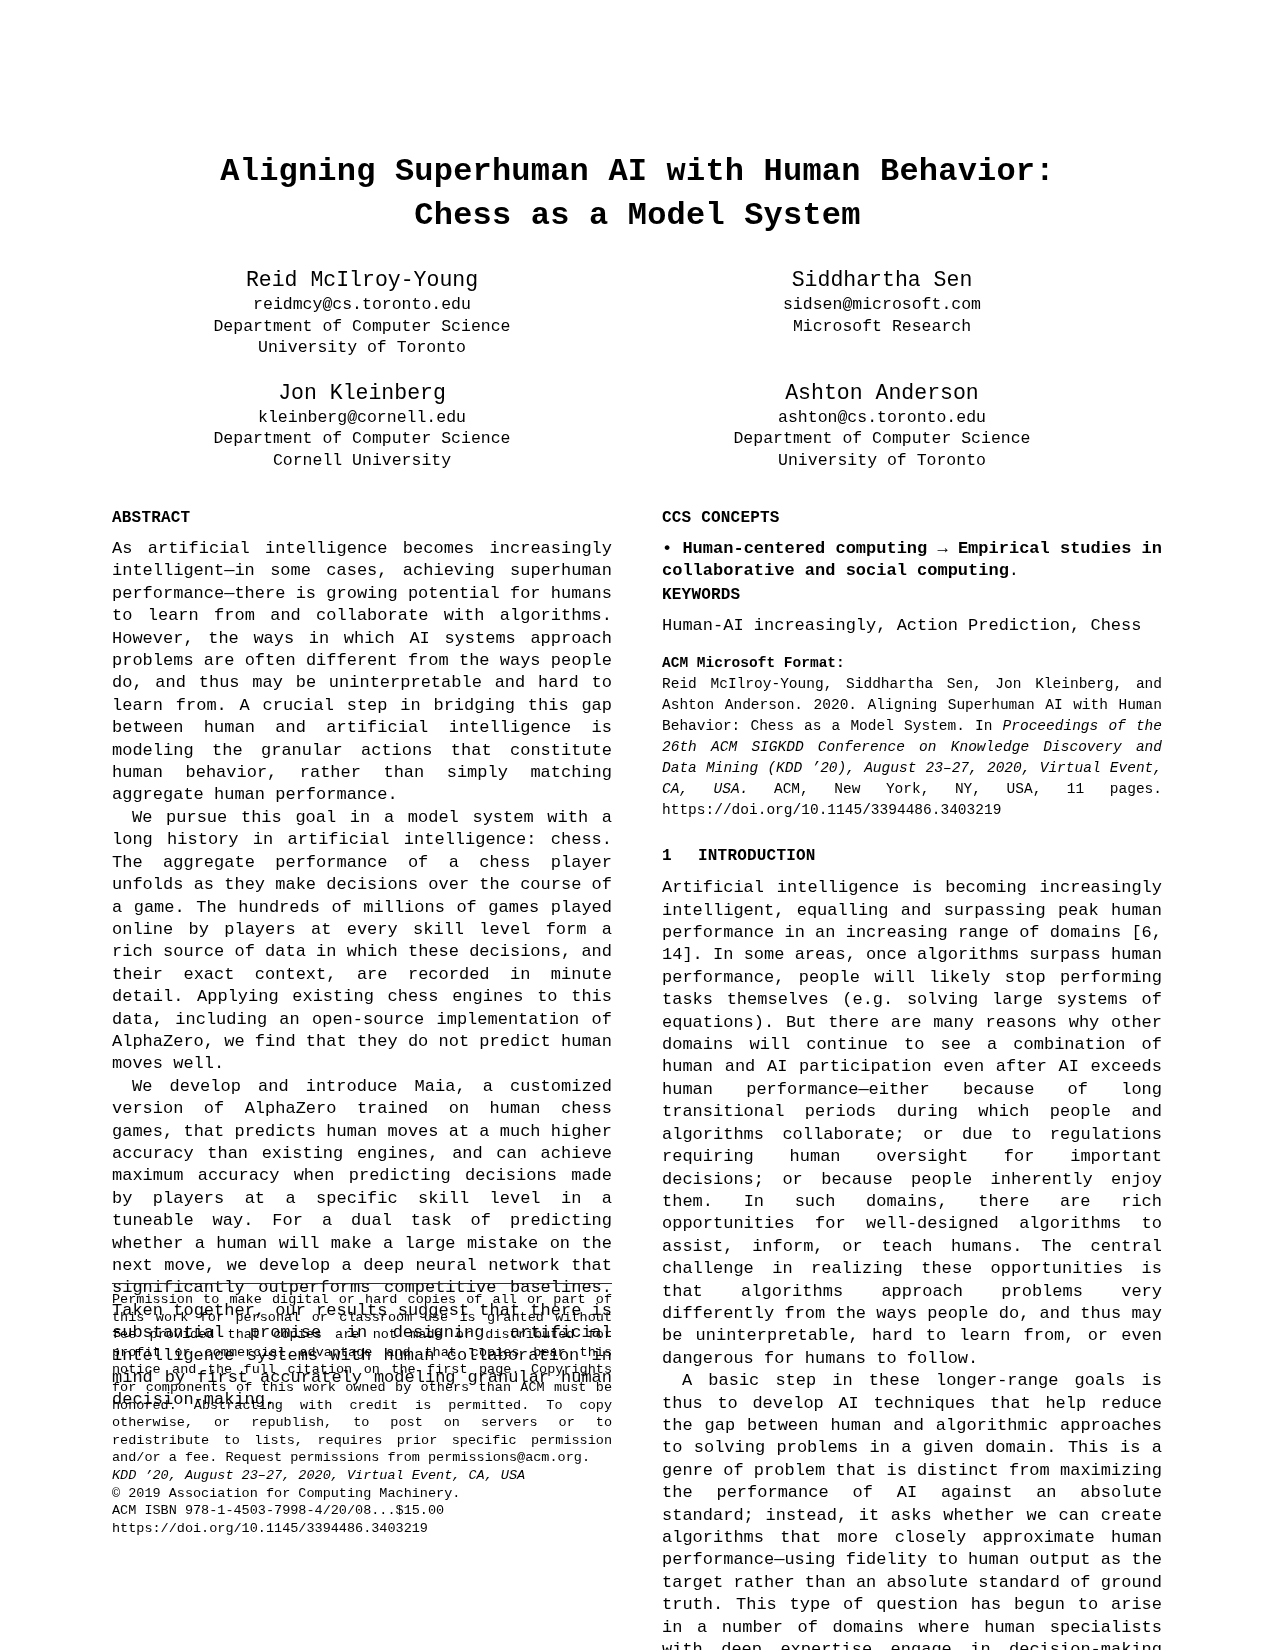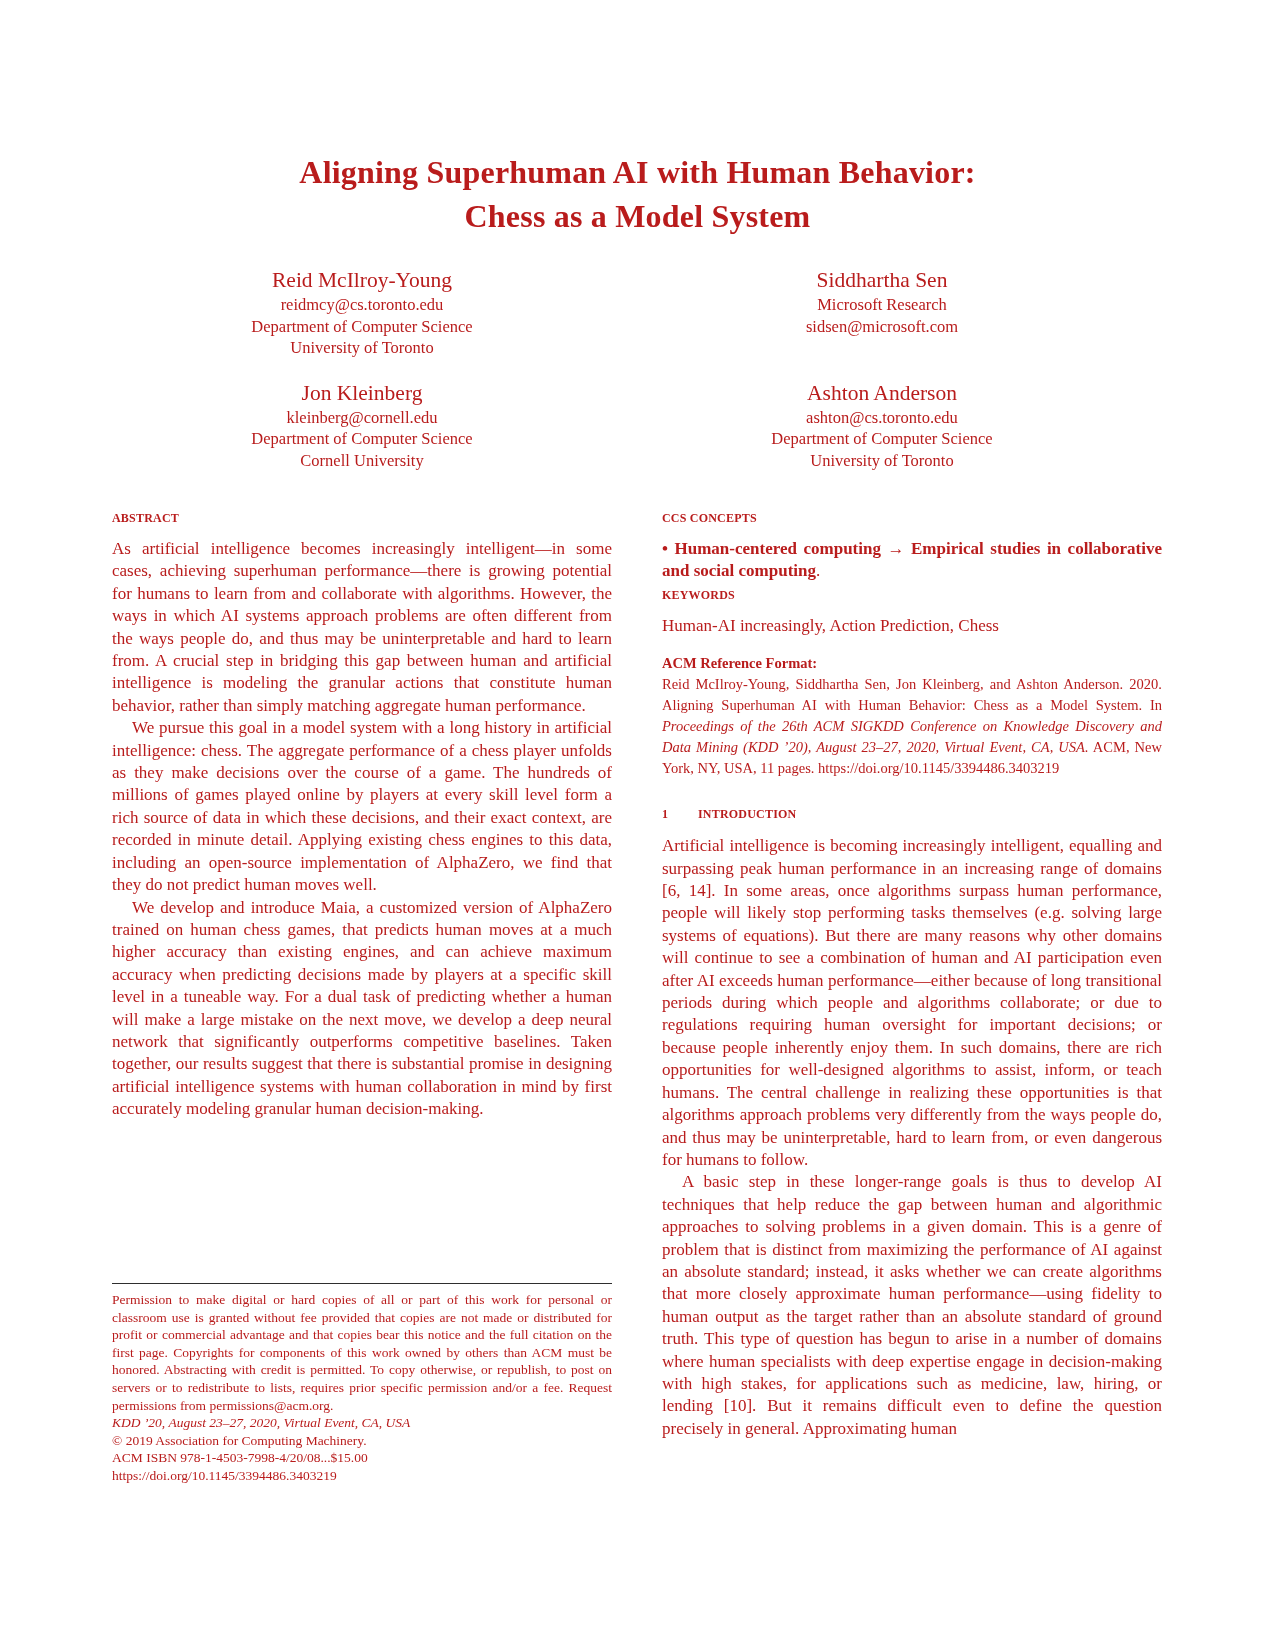--- a/index.html
+++ b/index.html
@@ -1,18 +1,18 @@
 <!DOCTYPE html>
 <html lang="en"><head>
 <meta charset="utf-8">
 <style>
   html,body{margin:0;padding:0;background:#ffffff;}
   .page{
     position:relative;width:1275px;height:1650px;background:#ffffff;
-    font-family:Liberation Serif, serif;color:#b91c1c;overflow:hidden;
+    font-family:Liberation Mono, monospace;color:#000000;overflow:hidden;
   }
   
   .title-block{
     position:absolute;top:150px;left:0;width:1275px;text-align:center;
     font-weight:700;font-size:32px;line-height:44px;letter-spacing:0.2px;
   }
   
   .authors{
     position:absolute;top:266px;left:112px;width:1050px;
     display:grid;grid-template-columns:500px 500px;column-gap:50px;row-gap:27px;
@@ -22,21 +22,21 @@
   .author-name{font-size:21.5px;line-height:28px;}
   .author-line{font-size:16.5px;line-height:21.5px;}
   
   .col{
     position:absolute;top:506px;width:500px;
     font-size:17px;line-height:22.4px;text-align:justify;
   }
   .col-left{left:112px;}
   .col-right{left:662px;}
   .section-heading{
-    font-weight:700;font-size:12px;line-height:24px;margin:0 0 8px 0;letter-spacing:0.2px;
+    font-weight:700;font-size:16px;line-height:24px;margin:0 0 8px 0;letter-spacing:0.2px;
   }
   .mt{}
   .intro-h{margin-top:23px;margin-bottom:9px;}
   .sec-num{display:inline-block;width:36px;}
   p{margin:0;}
   p.indent{text-indent:20px;}
   .ccs .b{font-weight:700;}
   .ref-h{font-size:14.5px;line-height:21px;font-weight:700;margin:16px 0 0 0;}
   .ref{font-size:14.5px;line-height:21px;}
   .ref em{font-style:italic;}
@@ -60,22 +60,22 @@
 
   <section class="authors">
     <div class="author">
       <div class="author-name">Reid McIlroy-Young</div>
       <div class="author-line">reidmcy@cs.toronto.edu</div>
       <div class="author-line">Department of Computer Science</div>
       <div class="author-line">University of Toronto</div>
     </div>
     <div class="author">
       <div class="author-name">Siddhartha Sen</div>
+      <div class="author-line">sidsen@microsoft.com</div>
       <div class="author-line">Microsoft Research</div>
-      <div class="author-line">sidsen@microsoft.com</div>
     </div>
     <div class="author">
       <div class="author-name">Jon Kleinberg</div>
       <div class="author-line">kleinberg@cornell.edu</div>
       <div class="author-line">Department of Computer Science</div>
       <div class="author-line">Cornell University</div>
     </div>
     <div class="author">
       <div class="author-name">Ashton Anderson</div>
       <div class="author-line">ashton@cs.toronto.edu</div>
@@ -91,21 +91,21 @@
     <p class="indent">We develop and introduce Maia, a customized version of AlphaZero trained on human chess games, that predicts human moves at a much higher accuracy than existing engines, and can achieve maximum accuracy when predicting decisions made by players at a specific skill level in a tuneable way. For a dual task of predicting whether a human will make a large mistake on the next move, we develop a deep neural network that significantly outperforms competitive baselines. Taken together, our results suggest that there is substantial promise in designing artificial intelligence systems with human collaboration in mind by first accurately modeling granular human decision-making.</p>
   </section>
 
   <section class="col col-right">
     <h2 class="section-heading">CCS CONCEPTS</h2>
     <p class="ccs"><span class="b">•</span> <span class="b">Human-centered computing</span> <span class="b">→</span> <span class="b">Empirical studies in collaborative and social computing</span><span>.</span></p>
 
     <h2 class="section-heading mt">KEYWORDS</h2>
     <p>Human-AI increasingly, Action Prediction, Chess</p>
 
-    <h3 class="ref-h">ACM Reference Format:</h3>
+    <h3 class="ref-h">ACM Microsoft Format:</h3>
     <p class="ref"><span>Reid McIlroy-Young, Siddhartha Sen, Jon Kleinberg, and Ashton Anderson. 2020. Aligning Superhuman AI with Human Behavior: Chess as a Model System. In </span><em>Proceedings of the 26th ACM SIGKDD Conference on Knowledge Discovery and Data Mining (KDD ’20), August 23–27, 2020, Virtual Event, CA, USA.</em><span> ACM, New York, NY, USA, 11 pages. https://doi.org/10.1145/3394486.3403219</span></p>
 
     <h2 class="section-heading intro-h"><span class="sec-num">1</span><span>INTRODUCTION</span></h2>
     <p>Artificial intelligence is becoming increasingly intelligent, equalling and surpassing peak human performance in an increasing range of domains [6, 14]. In some areas, once algorithms surpass human performance, people will likely stop performing tasks themselves (e.g. solving large systems of equations). But there are many reasons why other domains will continue to see a combination of human and AI participation even after AI exceeds human performance—either because of long transitional periods during which people and algorithms collaborate; or due to regulations requiring human oversight for important decisions; or because people inherently enjoy them. In such domains, there are rich opportunities for well-designed algorithms to assist, inform, or teach humans. The central challenge in realizing these opportunities is that algorithms approach problems very differently from the ways people do, and thus may be uninterpretable, hard to learn from, or even dangerous for humans to follow.</p>
     <p class="indent">A basic step in these longer-range goals is thus to develop AI techniques that help reduce the gap between human and algorithmic approaches to solving problems in a given domain. This is a genre of problem that is distinct from maximizing the performance of AI against an absolute standard; instead, it asks whether we can create algorithms that more closely approximate human performance—using fidelity to human output as the target rather than an absolute standard of ground truth. This type of question has begun to arise in a number of domains where human specialists with deep expertise engage in decision-making with high stakes, for applications such as medicine, law, hiring, or lending [10]. But it remains difficult even to define the question precisely in general. Approximating human</p>
   </section>
 
   <footer class="footnote">
     <div class="rule"></div>
     <p>Permission to make digital or hard copies of all or part of this work for personal or classroom use is granted without fee provided that copies are not made or distributed for profit or commercial advantage and that copies bear this notice and the full citation on the first page. Copyrights for components of this work owned by others than ACM must be honored. Abstracting with credit is permitted. To copy otherwise, or republish, to post on servers or to redistribute to lists, requires prior specific permission and/or a fee. Request permissions from permissions@acm.org.</p>

